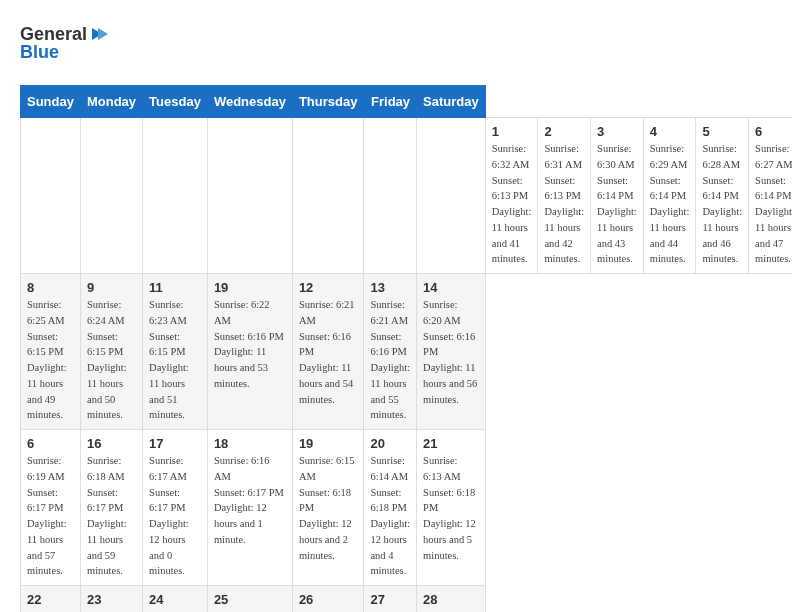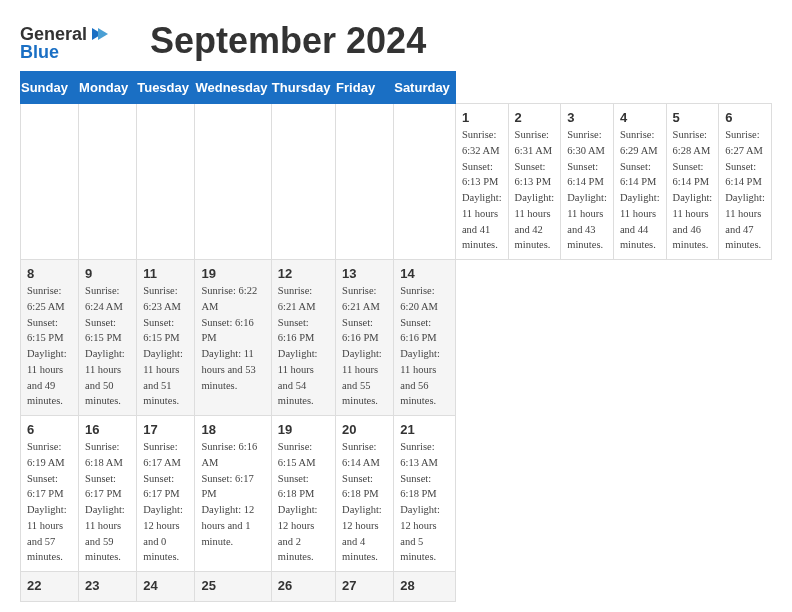--- a/index.html
+++ b/index.html
@@ -5,22 +5,23 @@
     * { box-sizing: border-box; margin: 0; padding: 0; }
     body {
       font-family: Arial, sans-serif;
       background: #fff;
       width: 792px;
       min-height: 612px;
       padding: 20px;
     }
     .header-area {
       display: flex;
+      justify-content: space-between;
       align-items: flex-start;
-      margin-bottom: 6px;
+      margin-bottom: 20px;
       gap: 40px;
     }
     .logo {
       display: flex;
       flex-direction: column;
       align-items: flex-start;
     }
     .title-area {
       text-align: right;
     }
@@ -34,24 +35,24 @@
       color: #555;
     }
     .calendar-table {
       width: 100%;
       border-collapse: collapse;
       font-size: 11px;
     }
     .calendar-table thead tr th {
       background: #1a6fc4;
       color: #fff;
-      padding: 8px 0;
+      padding: 8px 6px;
       font-size: 13px;
       font-weight: bold;
-      text-align: left;
+      text-align: right;
       border: 1px solid #1a6fc4;
     }
     .calendar-table tbody tr td {
       vertical-align: top;
       padding: 6px;
       border: 1px solid #ddd;
       width: calc(100% / 7);
       min-height: 80px;
       background: #fff;
     }
@@ -84,21 +85,20 @@
   <div class="logo">
     <svg width="90" height="45" viewBox="0 0 90 45">
       <text x="0" y="20" font-family="Arial" font-size="18" font-weight="bold" fill="#333">General</text>
       <text x="0" y="38" font-family="Arial" font-size="18" font-weight="bold" fill="#1a6fc4">Blue</text>
 
       <polygon points="72,8 82,14 72,20" fill="#1a6fc4"></polygon>
       <polygon points="78,8 88,14 78,20" fill="#4a9fd4"></polygon>
     </svg>
   </div>
   <div class="title-area">
-    <div class="month-title">September 2024</div>
   </div>
 </div>
 
 <table class="calendar-table">
   <thead>
     <tr>
       <th>Sunday</th>
       <th>Monday</th>
       <th>Tuesday</th>
       <th>Wednesday</th>

